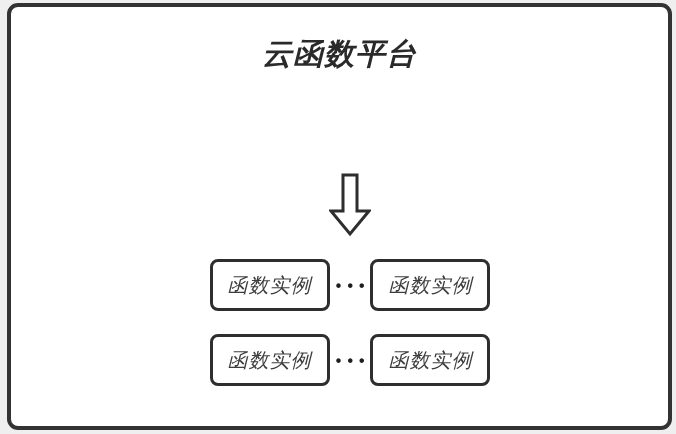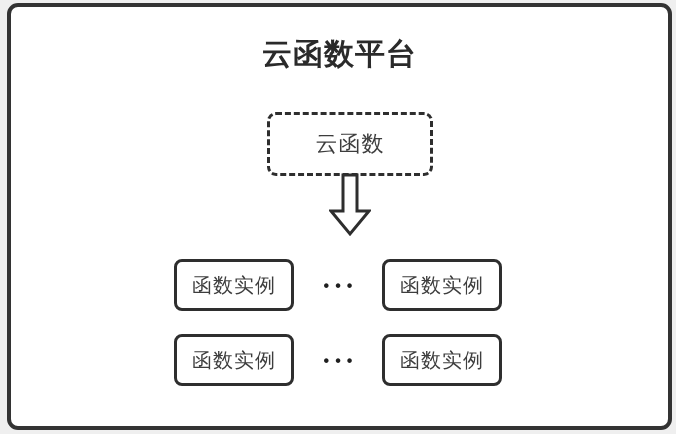--- a/index.html
+++ b/index.html
@@ -17,20 +17,21 @@
   }
   .frame {
     position: absolute;
     left: 7px;
     top: 3px;
     right: 4px;
     bottom: 4px;
     background: #ffffff;
     border: 4px solid #333333;
     border-radius: 11px;
+    font-style: italic;
   }
   .title {
     position: absolute;
     left: 0;
     right: 0;
     top: 27px;
     text-align: center;
     font-size: 30px;
     font-weight: 700;
     letter-spacing: 1px;
@@ -55,26 +56,26 @@
   }
   .arrow {
     position: absolute;
     left: 318px;
     top: 166px;
     width: 42px;
     height: 64px;
   }
   .row {
     position: absolute;
-    left: 163px;
+    left: 175px;
     width: 328px;
     height: 52px;
     display: flex;
     align-items: center;
-    justify-content: space-between;
+    justify-content: center;
   }
   .row-1 { top: 252px; }
   .row-2 { top: 327px; }
   .inst-box {
     width: 120px;
     height: 52px;
     box-sizing: border-box;
     border: 3px solid #2e2e2e;
     border-radius: 8px;
     background: #ffffff;
@@ -104,23 +105,20 @@
   }
 </style>
 </head>
 <body>
 
 <div class="canvas">
   <div class="frame">
 
     <div class="title">云函数平台</div>
 
-    <div class="cloud-box">
-      <span>云函数</span>
-    </div>
 
     <svg class="arrow" viewBox="0 0 42 64" xmlns="http://www.w3.org/2000/svg">
       <polygon points="14,2 28,2 28,38 40,38 21,61 2,38 14,38" fill="#ffffff" stroke="#2e2e2e" stroke-width="3" stroke-linejoin="miter"></polygon>
     </svg>
 
     <div class="row row-1">
       <div class="inst-box">
         <span>函数实例</span>
       </div>
       <div class="dots">•••</div>

